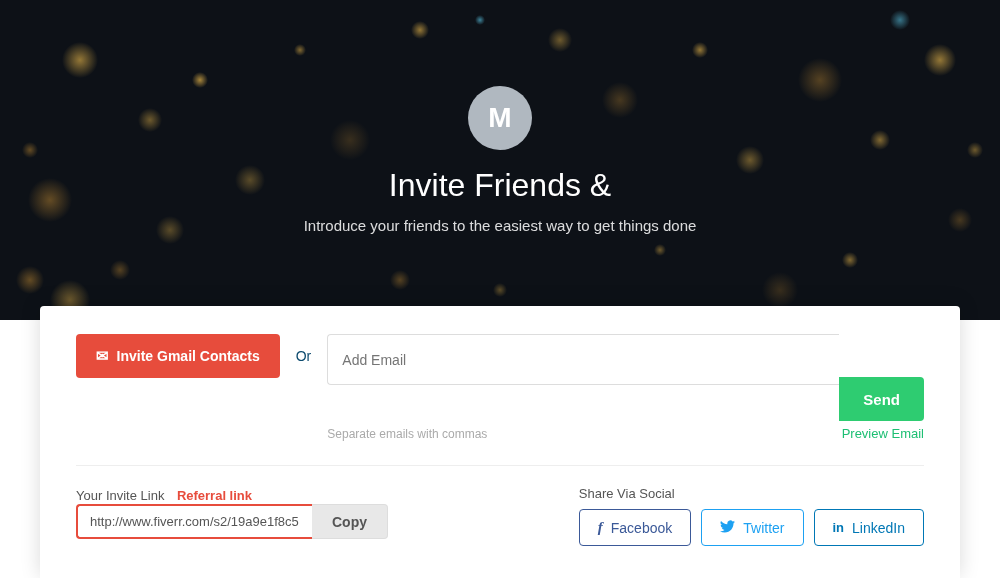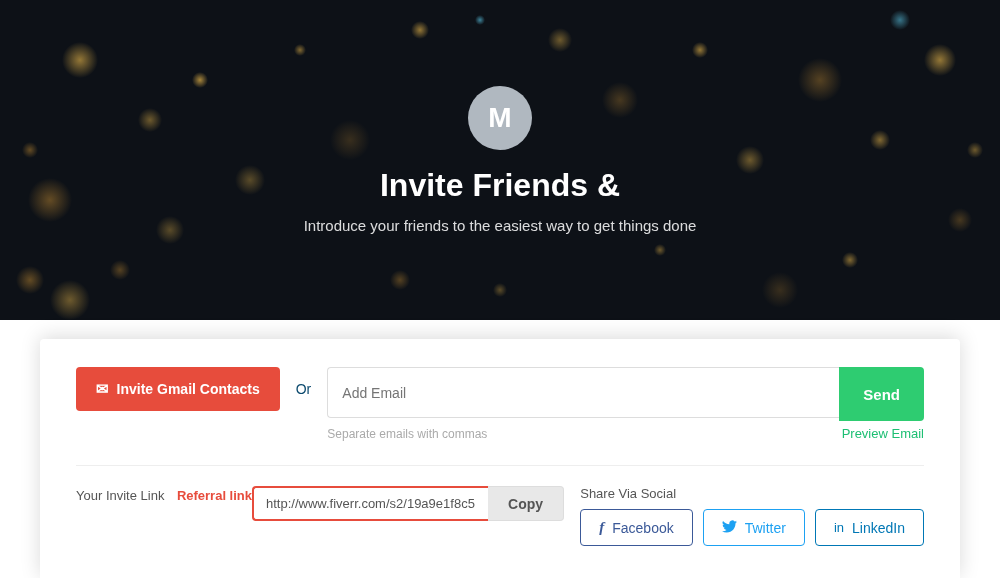--- a/index.html
+++ b/index.html
@@ -42,21 +42,21 @@
       justify-content: center;
       color: white;
       font-size: 28px;
       font-weight: bold;
       margin-bottom: 16px;
       z-index: 2;
     }
 
     .hero-title {
       font-size: 32px;
-      font-weight: 700;
+      font-weight: 400;
       color: white;
       text-align: center;
       line-height: 1.2;
       z-index: 2;
       margin-bottom: 12px;
     }
 
     .hero-subtitle {
       font-size: 15px;
       color: rgba(255,255,255,0.85);
@@ -134,21 +134,22 @@
 
     .send-btn {
       background: #2ecc71;
       color: white;
       border: none;
       border-radius: 0 4px 4px 0;
       padding: 0 24px;
       font-size: 15px;
       font-weight: 600;
       cursor: pointer;
-      height: 54px;
+      height: 44px;
+      margin-top: 43px;
     }
 
     .email-hint {
       font-size: 12px;
       color: #aaa;
       margin-top: 5px;
     }
 
     .preview-link {
       font-size: 13px;
@@ -168,21 +169,21 @@
 
     
     .bottom-row {
       display: flex;
       justify-content: space-between;
       align-items: flex-start;
     }
 
     .invite-link-section {
       display: flex;
-      flex-direction: row;
+      flex-direction: column;
     }
 
     .invite-link-label {
       font-size: 13px;
       color: #555;
       margin-bottom: 8px;
     }
 
     .referral-link-badge {
       color: #e74c3c;
@@ -388,21 +389,21 @@
         <button class="social-btn twitter">
           <span class="social-icon">
             <svg width="15" height="13" viewBox="0 0 24 20" fill="#1da1f2" xmlns="http://www.w3.org/2000/svg">
               <path d="M24 2.557a9.83 9.83 0 0 1-2.828.775 4.932 4.932 0 0 0 2.165-2.724 9.864 9.864 0 0 1-3.127 1.195 4.916 4.916 0 0 0-8.384 4.482C7.69 6.095 4.067 4.13 1.64 1.161a4.916 4.916 0 0 0 1.522 6.574 4.903 4.903 0 0 1-2.229-.616v.061a4.923 4.923 0 0 0 3.946 4.827 4.996 4.996 0 0 1-2.212.085 4.937 4.937 0 0 0 4.604 3.417 9.868 9.868 0 0 1-6.102 2.105c-.39 0-.779-.023-1.17-.067a13.995 13.995 0 0 0 7.557 2.209c9.054 0 13.999-7.496 13.999-13.986 0-.209 0-.42-.015-.63a9.936 9.936 0 0 0 2.46-2.548l-.047-.02z"></path>
             </svg>
           </span>
           <span>Twitter</span>
         </button>
 
         <button class="social-btn linkedin">
-          <span class="social-icon" style="font-size: 13px; font-weight: 400;">in</span>
+          <span class="social-icon" style="font-size: 13px; font-weight: 700;">in</span>
           <span>LinkedIn</span>
         </button>
 
       </div>
     </div>
 
   </div>
 </div>
 
 </body></html>

